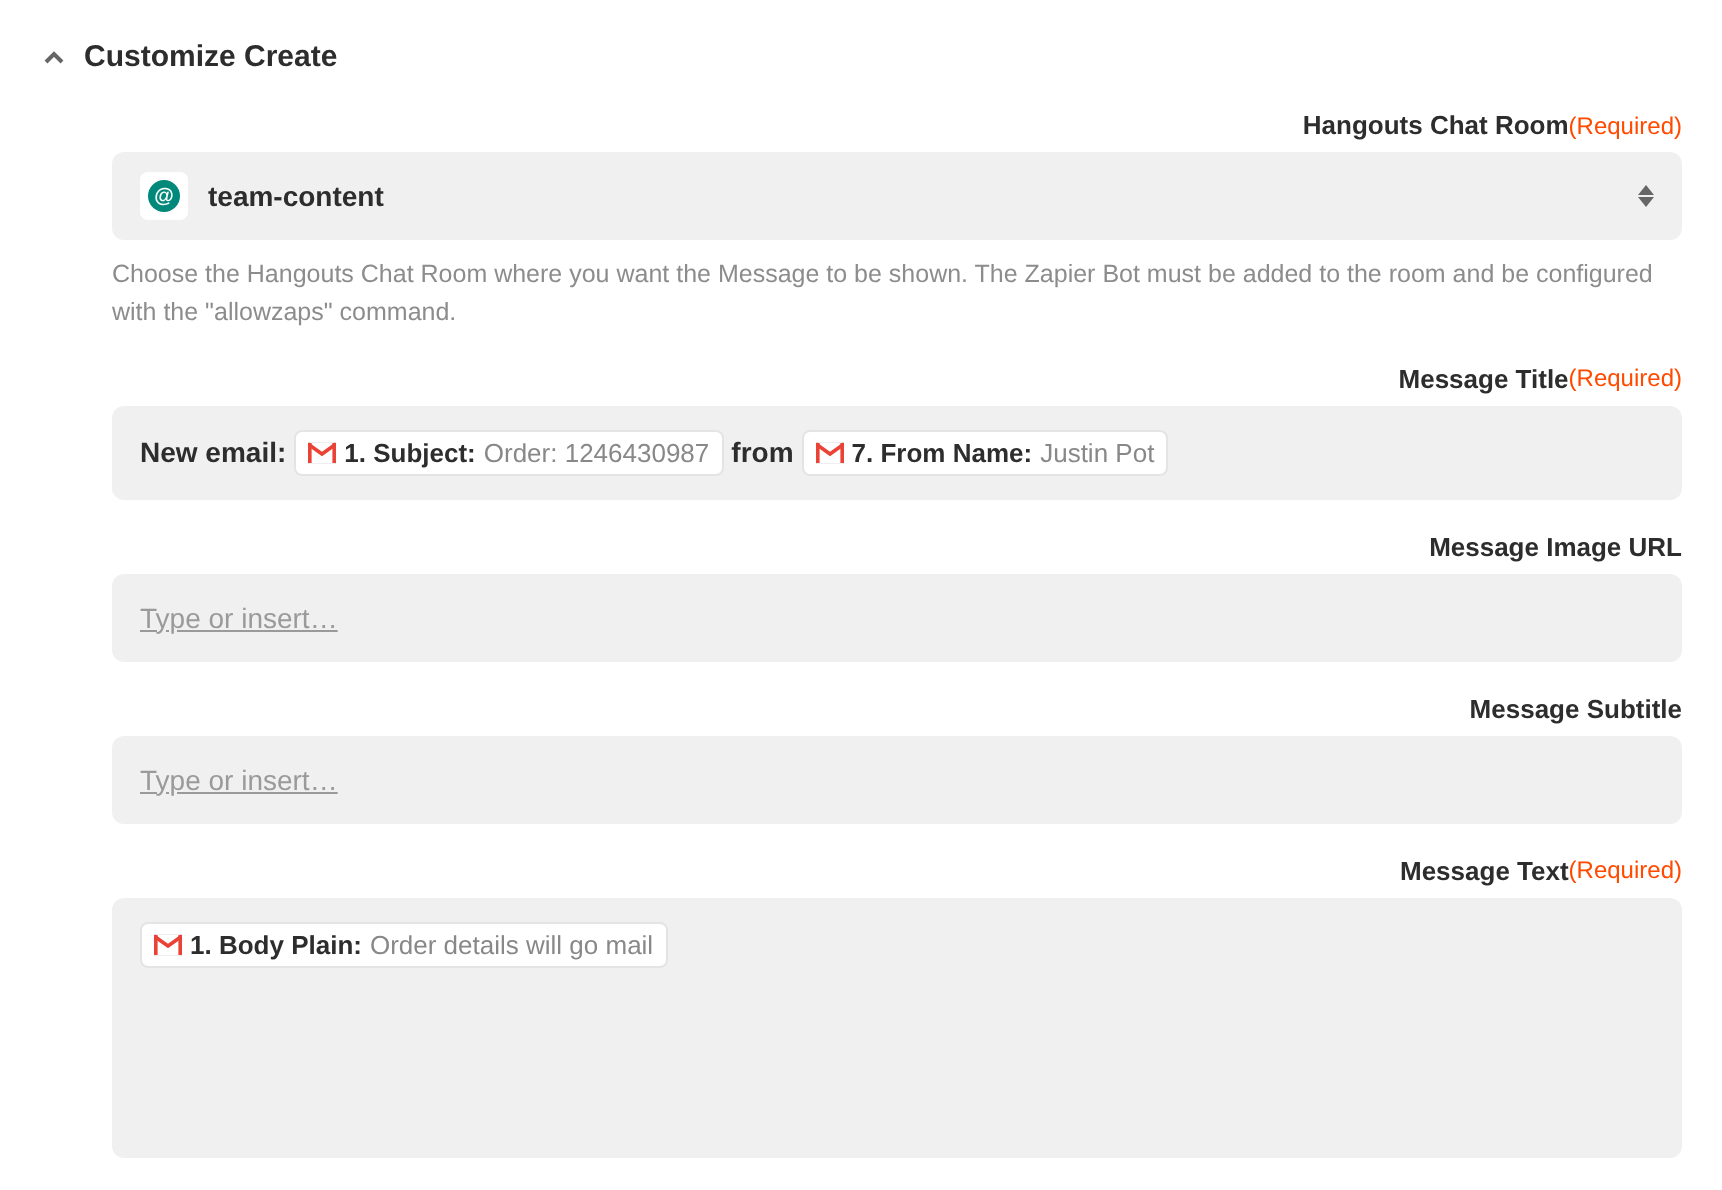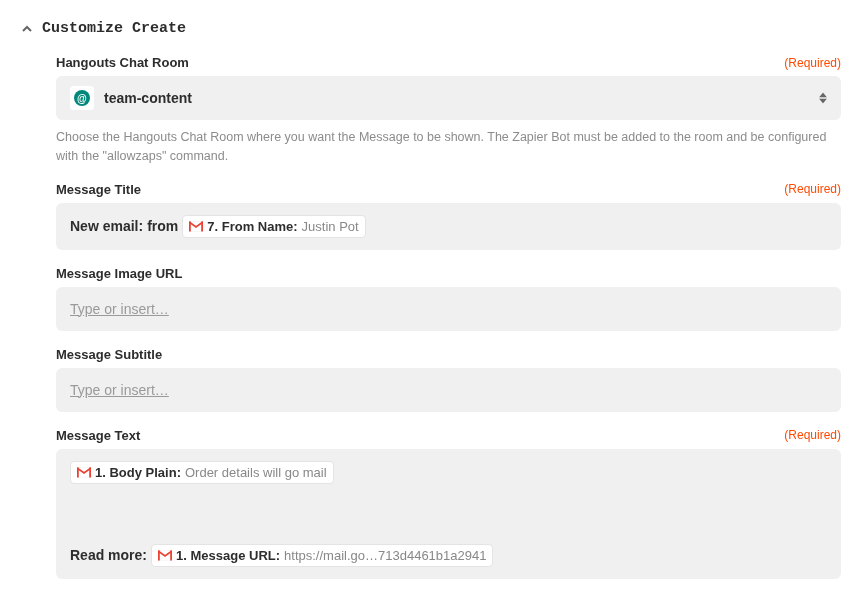--- a/index.html
+++ b/index.html
@@ -29,29 +29,28 @@
       cursor: pointer;
     }
     .chevron svg {
       width: 14px;
       height: 14px;
     }
     .section-title {
       font-size: 15px;
       font-weight: 700;
       color: #2d2d2d;
-      font-family: Liberation Mono, monospace;
     }
     .field-group {
       margin-left: 36px;
       margin-bottom: 16px;
     }
     .field-label-row {
       display: flex;
-      justify-content: space-between;
+      justify-content: flex-end;
       align-items: center;
       margin-bottom: 6px;
     }
     .field-label {
       font-size: 13px;
       font-weight: 600;
       color: #2d2d2d;
     }
     .required {
       font-size: 12px;
@@ -234,20 +233,32 @@
   <div class="help-text">Choose the Hangouts Chat Room where you want the Message to be shown. The Zapier Bot must be added to the room and be configured with the "allowzaps" command.</div>
 </div>
 
 <div class="field-group">
   <div class="field-label-row">
     <span class="field-label">Message Title</span>
     <span class="required">(Required)</span>
   </div>
   <div class="input-field">
     <span class="text-content">New email: </span>
+    <span class="pill">
+      <span class="gmail-icon">
+        <svg viewBox="0 0 14 11">
+            <rect x="0" y="0" width="14" height="11" rx="1" fill="#fff" stroke="#ddd" stroke-width="0.5"></rect>
+            <path d="M0 1 L7 6 L14 1" stroke="#EA4335" stroke-width="1.8" fill="none"></path>
+            <rect x="0" y="0.5" width="1.8" height="10" fill="#EA4335"></rect>
+            <rect x="12.2" y="0.5" width="1.8" height="10" fill="#EA4335"></rect>
+          </svg>
+      </span>
+      <span class="pill-label">1. Subject: </span>
+        <span class="pill-value">Order: 1246430987</span>
+    </span>
     <span class="text-content"> from </span>
     <span class="pill">
       <span class="gmail-icon">
         <svg viewBox="0 0 14 11">
             <rect x="0" y="0" width="14" height="11" rx="1" fill="#fff" stroke="#ddd" stroke-width="0.5"></rect>
             <path d="M0 1 L7 6 L14 1" stroke="#EA4335" stroke-width="1.8" fill="none"></path>
             <rect x="0" y="0.5" width="1.8" height="10" fill="#EA4335"></rect>
             <rect x="12.2" y="0.5" width="1.8" height="10" fill="#EA4335"></rect>
           </svg>
       </span>
@@ -289,29 +300,14 @@
               <path d="M0 1 L7 6 L14 1" stroke="#EA4335" stroke-width="1.8" fill="none"></path>
               <rect x="0" y="0.5" width="1.8" height="10" fill="#EA4335"></rect>
               <rect x="12.2" y="0.5" width="1.8" height="10" fill="#EA4335"></rect>
             </svg>
         </span>
         <span class="pill-label">1. Body Plain: </span>
           <span class="pill-value">Order details will go mail</span>
       </span>
     </div>
     <div class="cursor-line"></div>
-    <div class="bottom-row">
-      <span class="text-content-normal">Read more: </span>
-      <span class="pill">
-        <span class="gmail-icon">
-          <svg viewBox="0 0 14 11">
-              <rect x="0" y="0" width="14" height="11" rx="1" fill="#fff" stroke="#ddd" stroke-width="0.5"></rect>
-              <path d="M0 1 L7 6 L14 1" stroke="#EA4335" stroke-width="1.8" fill="none"></path>
-              <rect x="0" y="0.5" width="1.8" height="10" fill="#EA4335"></rect>
-              <rect x="12.2" y="0.5" width="1.8" height="10" fill="#EA4335"></rect>
-            </svg>
-        </span>
-        <span class="pill-label">1. Message URL: </span>
-          <span class="pill-value">https://mail.go…713d4461b1a2941</span>
-      </span>
-    </div>
   </div>
 </div>
 
 </body></html>

